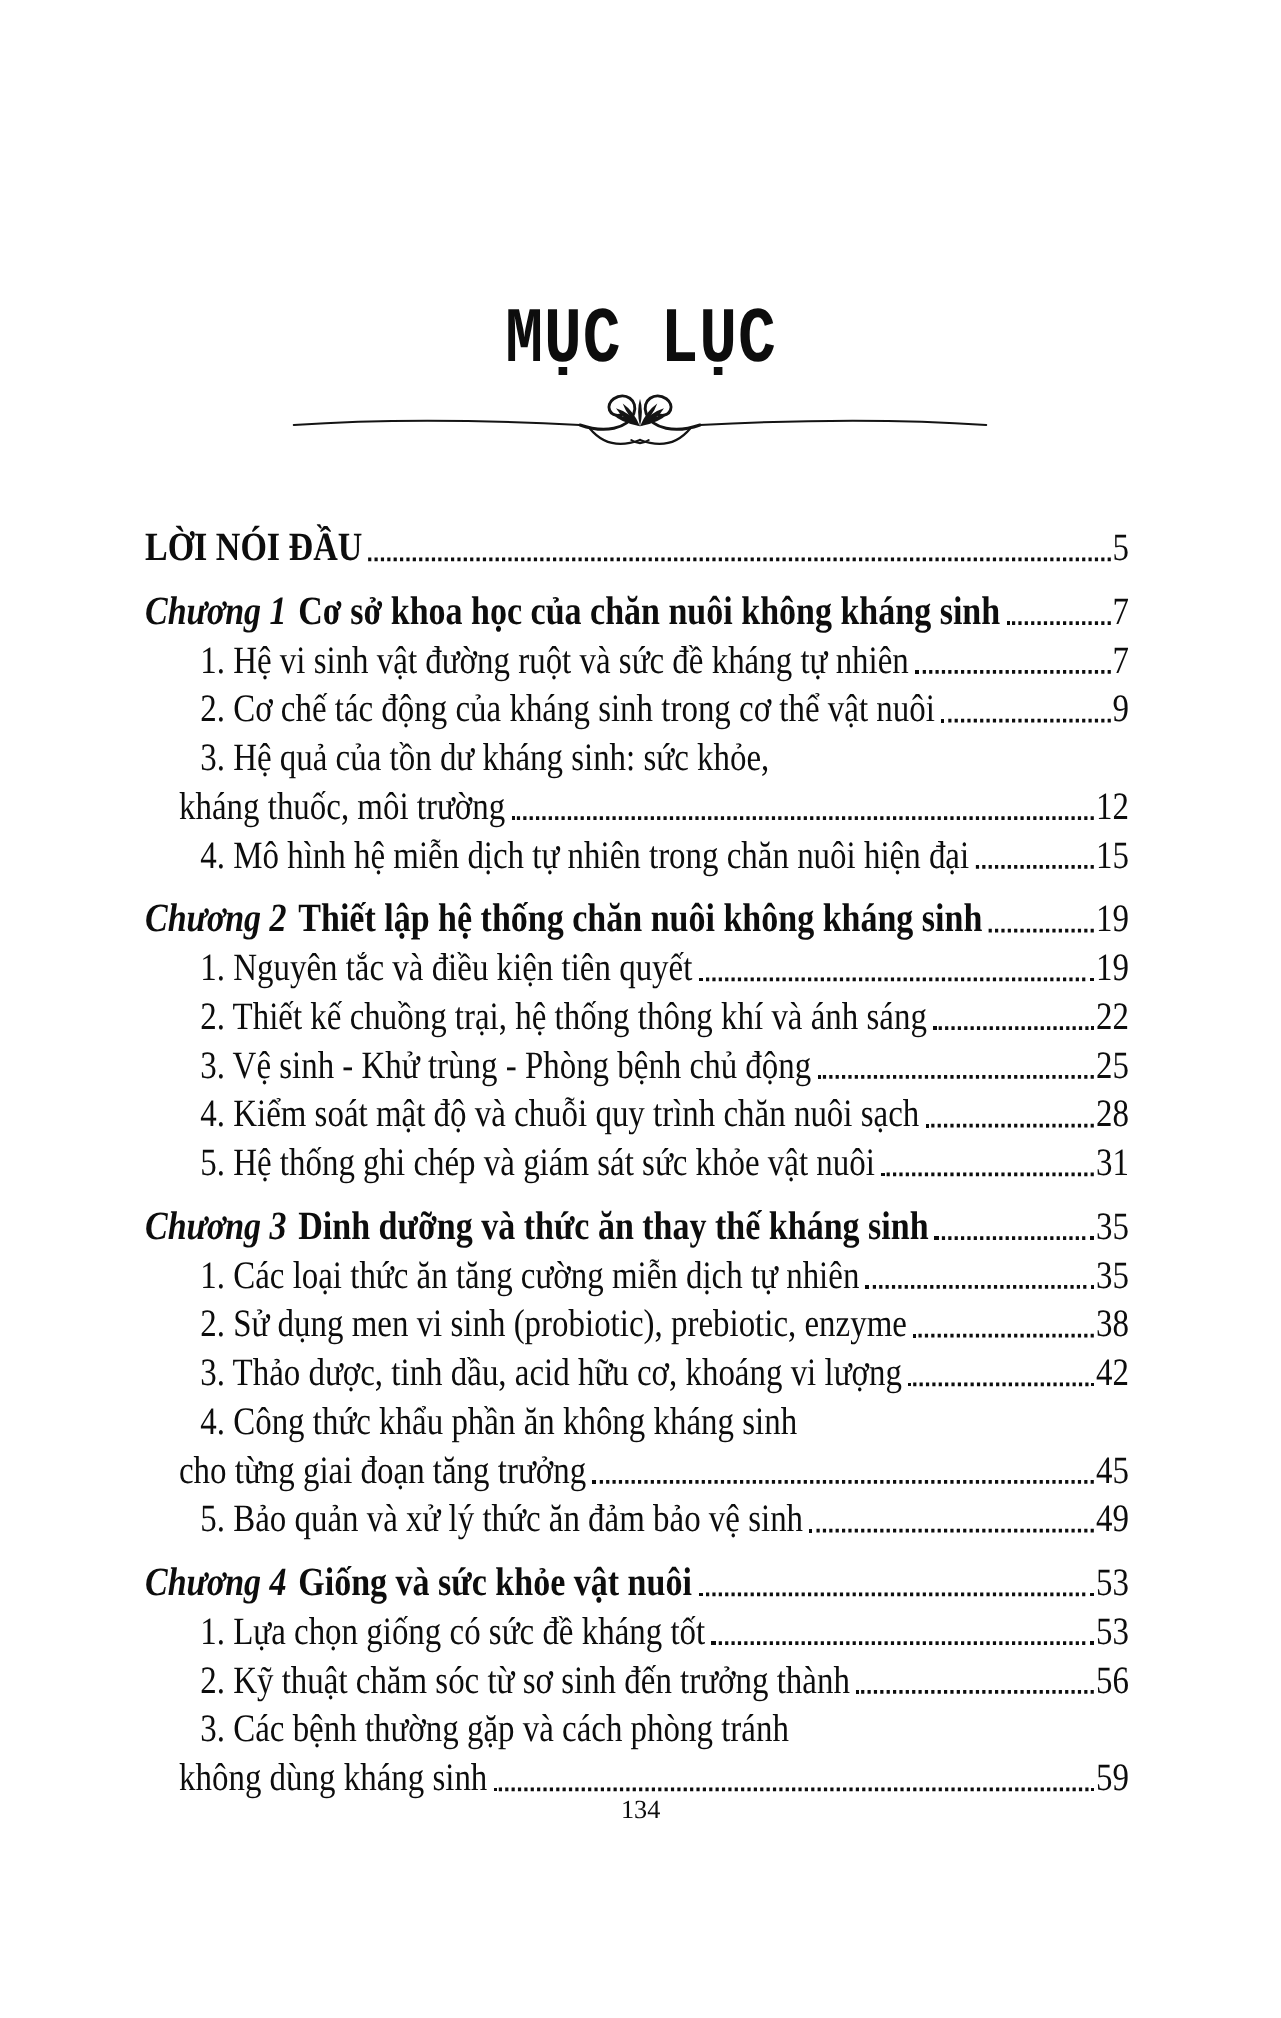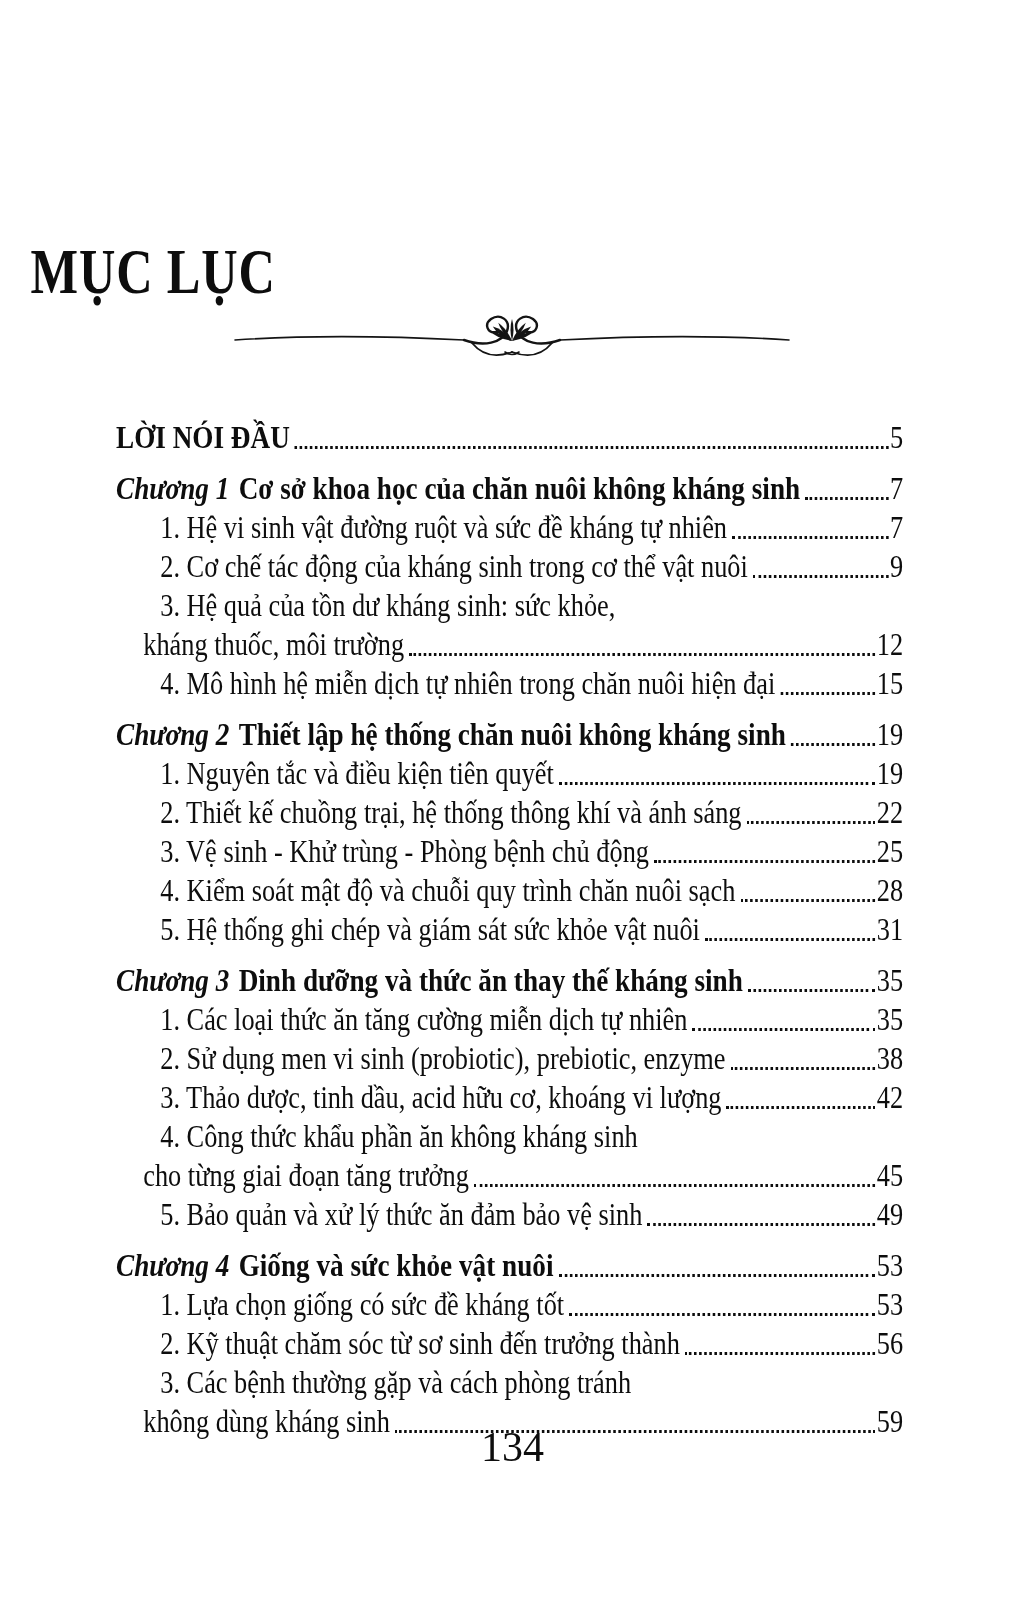--- a/index.html
+++ b/index.html
@@ -2,21 +2,21 @@
 <html><head>
 <meta charset="utf-8">
 <style>
   html,body { margin:0; padding:0; }
   body {
     width:1025px; height:1614px; position:relative;
     background:#ffffff; color:#0d0d0d;
     font-family:"Liberation Serif", serif;
     overflow:hidden;
   }
-  .title-wrap { position:absolute; top:241px; left:0; width:100%; text-align:left; }
+  .title-wrap { position:absolute; top:241px; left:0; width:100%; text-align:center;font-family:Liberation Mono, monospace; }
   .title {
     display:inline-block; font-size:63px; font-weight:bold; line-height:1;
     letter-spacing:1px; transform:scaleX(0.8); transform-origin:center top;
     white-space:nowrap;
   }
   .flourish-wrap { position:absolute; top:313px; left:232px; width:560px; height:46px; }
   .flourish-wrap svg { display:block; width:100%; height:100%; }
 
   .toc {
     position:absolute; left:116px; top:418px; width:926px;
@@ -30,21 +30,21 @@
   .row.item { padding-left:52px; }
   .row.continuation { padding-left:32px; }
   .leader {
     flex:1 1 auto; min-width:14px; align-self:flex-end;
     border-bottom:3.2px dotted #0d0d0d;
     margin:0 2px 8px 6px; height:0;
   }
   .pagenum { font-weight:normal; font-style:normal; font-size:31px; white-space:nowrap; }
 
   .footer { position:absolute; top:1428px; left:0; width:100%; text-align:center;
-            font-size:42px; line-height:39px; }
+            font-size:21px; line-height:39px; }
 </style>
 </head>
 <body>
 
 <div class="title-wrap">
   <div class="title">MỤC LỤC</div>
 </div>
 
 <div class="flourish-wrap">
   <svg viewBox="0 0 560 46" xmlns="http://www.w3.org/2000/svg" aria-hidden="true">

